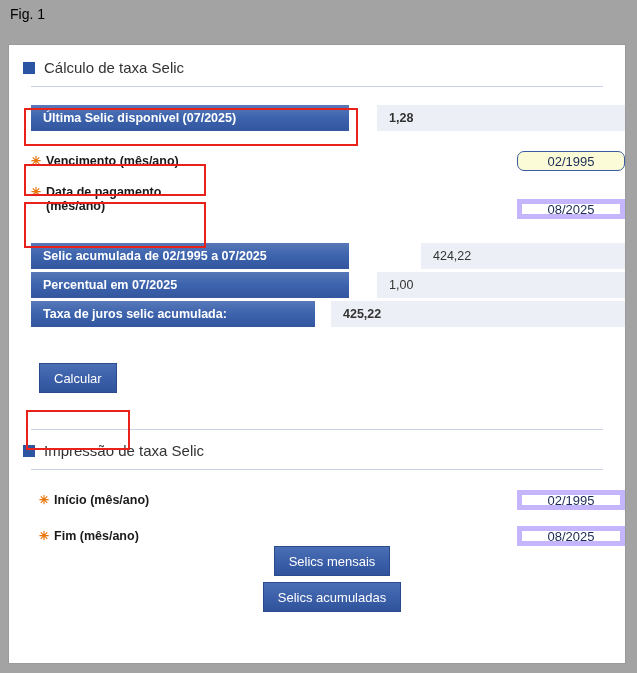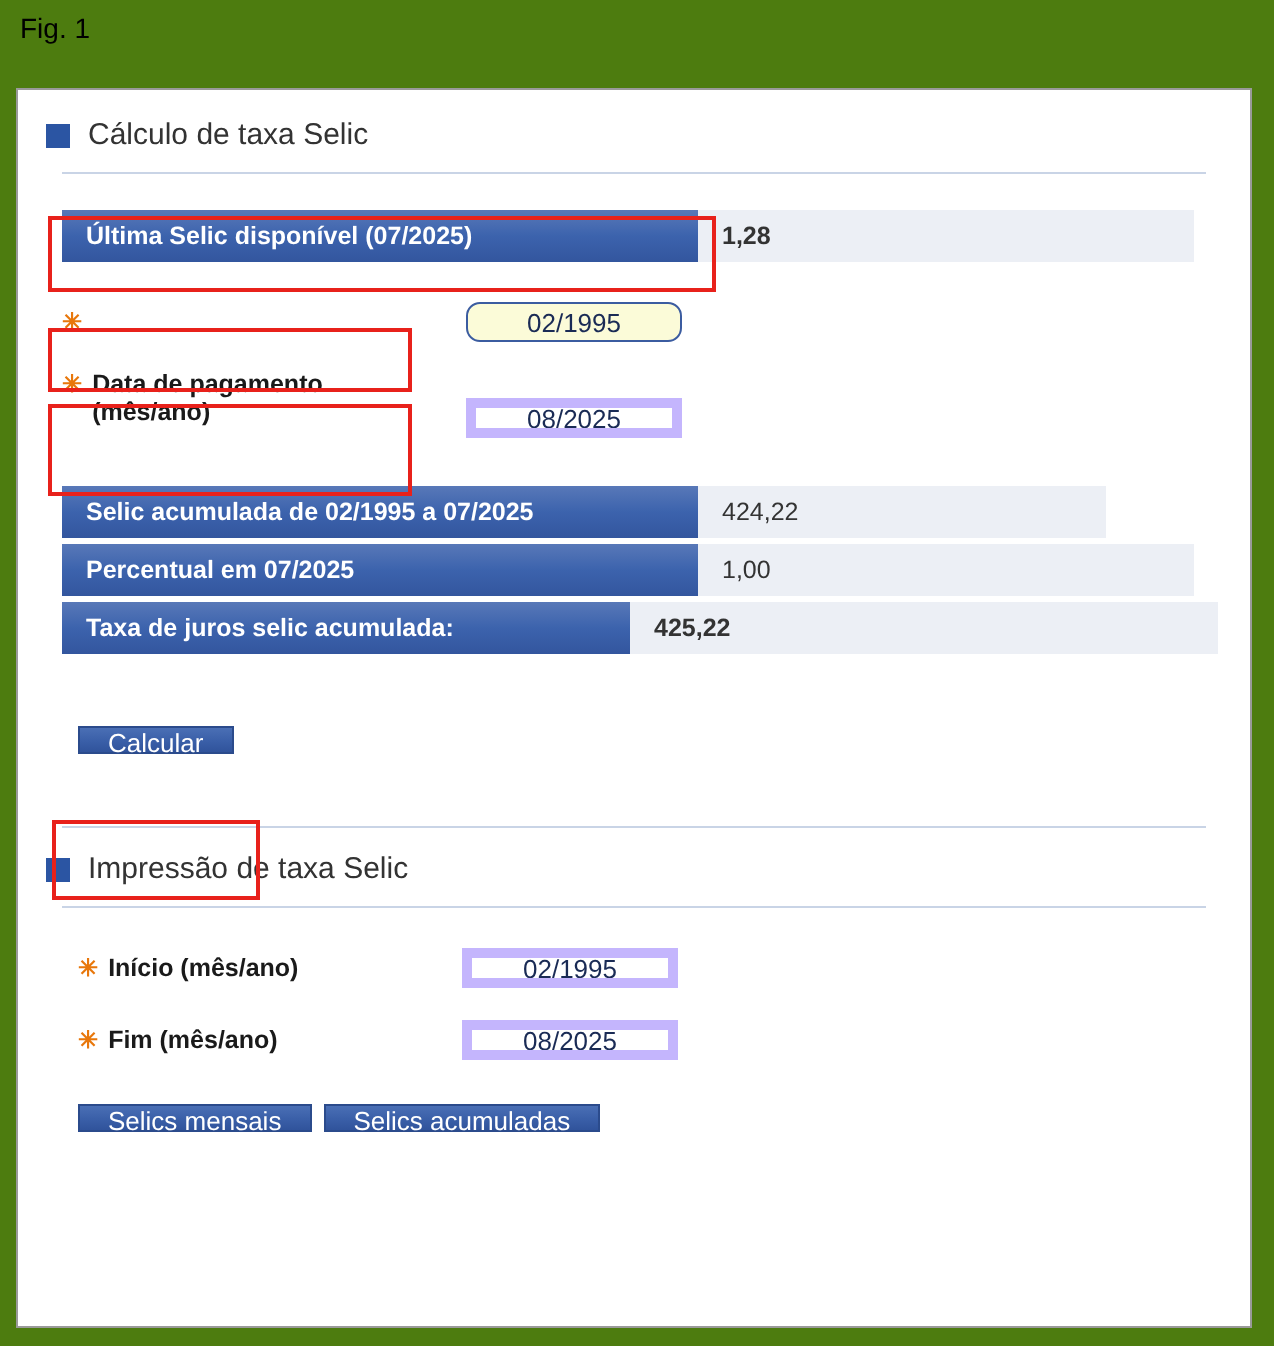--- a/index.html
+++ b/index.html
@@ -5,21 +5,21 @@
   html, body {
     margin: 0;
     padding: 0;
     background: #ffffff;
     font-family: "Liberation Sans", sans-serif;
   }
   #page {
     position: relative;
     width: 637px;
     height: 673px;
-    background: #4d7c0f;
+    background: #a3a3a3;
     overflow: hidden;
   }
   .fig-caption {
     position: absolute;
     left: 10px;
     top: 6px;
     font-size: 14px;
     color: #000000;
   }
   .panel {
@@ -50,20 +50,21 @@
   }
   .hr {
     height: 1px;
     background: #c9d4e6;
     margin: 10px 22px 0 22px;
   }
   .row {
     display: flex;
     align-items: center;
     margin: 0 0 0 22px;
+    justify-content: space-between;
   }
   .bluebar {
     background: linear-gradient(to bottom, #5878b8 0%, #3c63ad 50%, #33569e 100%);
     color: #ffffff;
     font-weight: bold;
     font-size: 12.5px;
     height: 26px;
     line-height: 26px;
     padding-left: 12px;
     box-sizing: border-box;
@@ -105,24 +106,23 @@
     background: #fbfbd8;
     border: 1px solid #3b5ca0;
     border-radius: 7px;
   }
   .btn {
     background: linear-gradient(to bottom, #4a6fb5 0%, #3a5fa8 55%, #30539b 100%);
     color: #ffffff;
     border: 1px solid #2b4b8c;
     font-size: 13px;
     font-family: "Liberation Sans", sans-serif;
-    height: 14px;
+    height: 30px;
     padding: 0 14px;
     cursor: pointer;
-    text-decoration: underline;
   }
   .redbox {
     position: absolute;
     border: 2px solid #e8211b;
     box-sizing: border-box;
     pointer-events: none;
   }
 </style>
 </head>
 <body>
@@ -140,20 +140,21 @@
     <div class="hr"></div>
 
     <div class="row" style="margin-top:18px;">
       <div class="bluebar" style="width:318px;">Última Selic disponível (07/2025)</div>
       <div class="valuecell" style="width:248px;font-weight:bold;">1,28</div>
     </div>
 
     <div class="row" style="margin-top:20px;">
       <div class="label-req" style="width:180px;">
         <span class="ast">✳</span>
+        <span>Vencimento (mês/ano)</span>
       </div>
       <input class="field field-yellow" style="width: 108px; margin-left: 22px;" type="text" value="02/1995">
     </div>
 
     <div class="row" style="margin-top:14px; align-items:flex-start;">
       <div class="label-req" style="width:180px; flex-direction:row;">
         <span class="ast">✳</span>
         <span>
           <span style="display:block;">Data de pagamento</span>
           <span style="display:block;">(mês/ano)</span>
@@ -196,21 +197,21 @@
     </div>
 
     <div class="row" style="margin-top:16px; margin-left:30px;">
       <div class="label-req" style="width:192px;">
         <span class="ast">✳</span>
         <span>Fim (mês/ano)</span>
       </div>
       <input class="field" style="width: 108px;" type="text" value="08/2025">
     </div>
 
-    <div class="row" style="margin-top:22px; margin-left:30px; gap:6px;">
+    <div class="row" style="margin-left:30px; gap:6px;flex-direction:column;">
       <button class="btn">Selics mensais</button>
       <button class="btn">Selics acumuladas</button>
     </div>
 
   </div>
 
   <div class="redbox" style="left:24px; top:108px; width:334px; height:38px;"></div>
   <div class="redbox" style="left:24px; top:164px; width:182px; height:32px;"></div>
   <div class="redbox" style="left:24px; top:202px; width:182px; height:46px;"></div>
   <div class="redbox" style="left:26px; top:410px; width:104px; height:40px;"></div>

